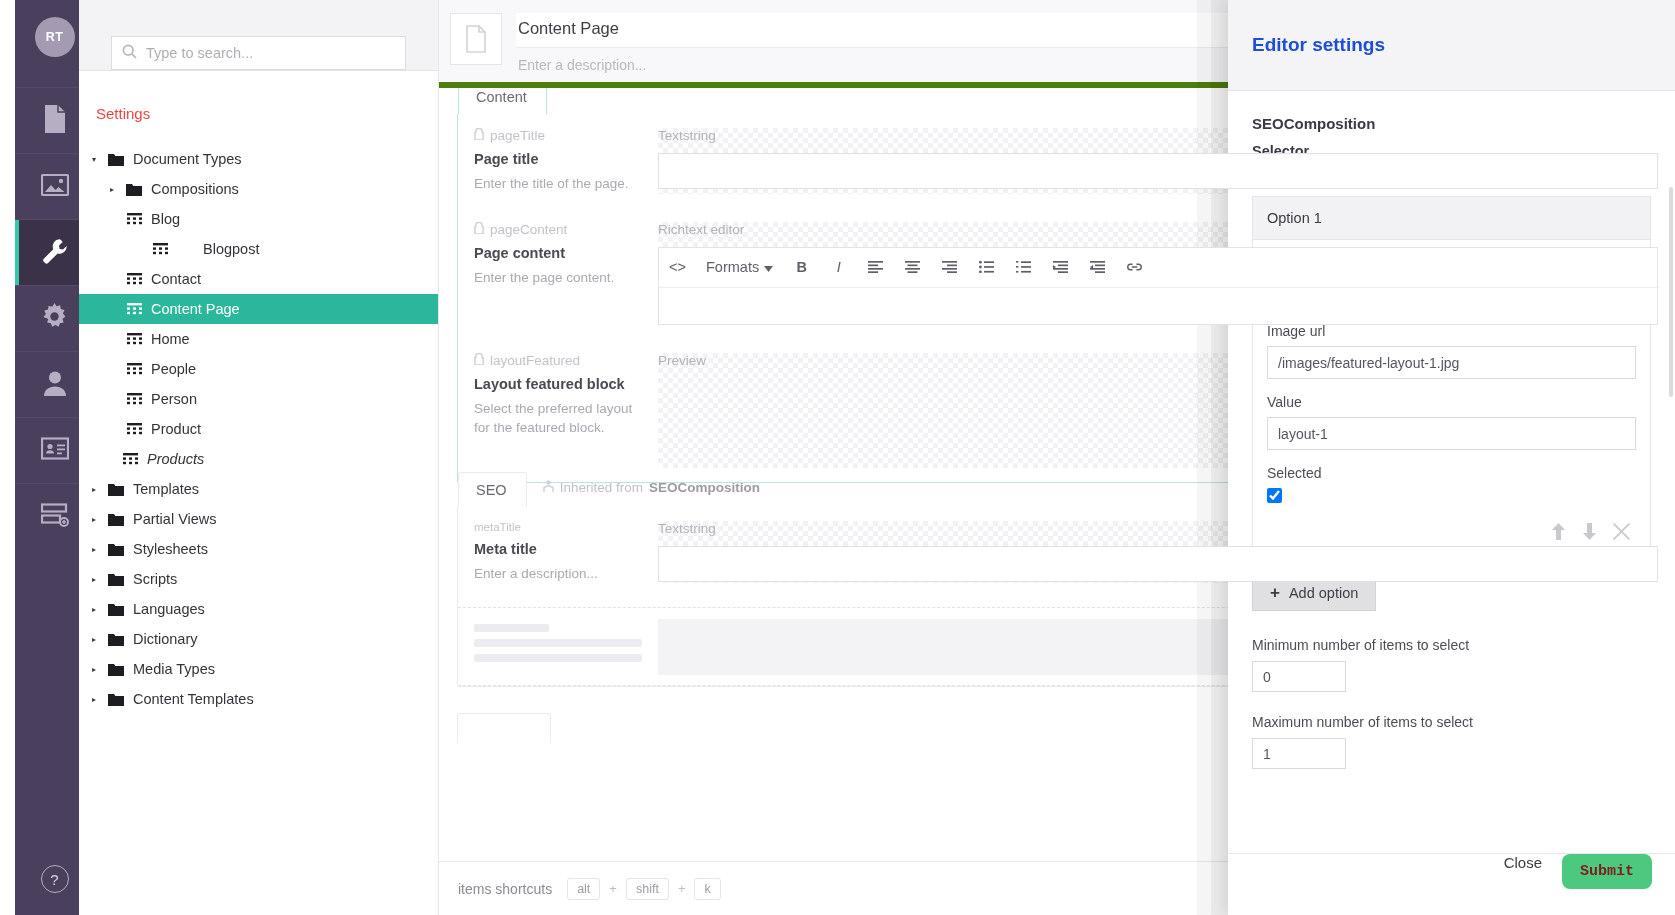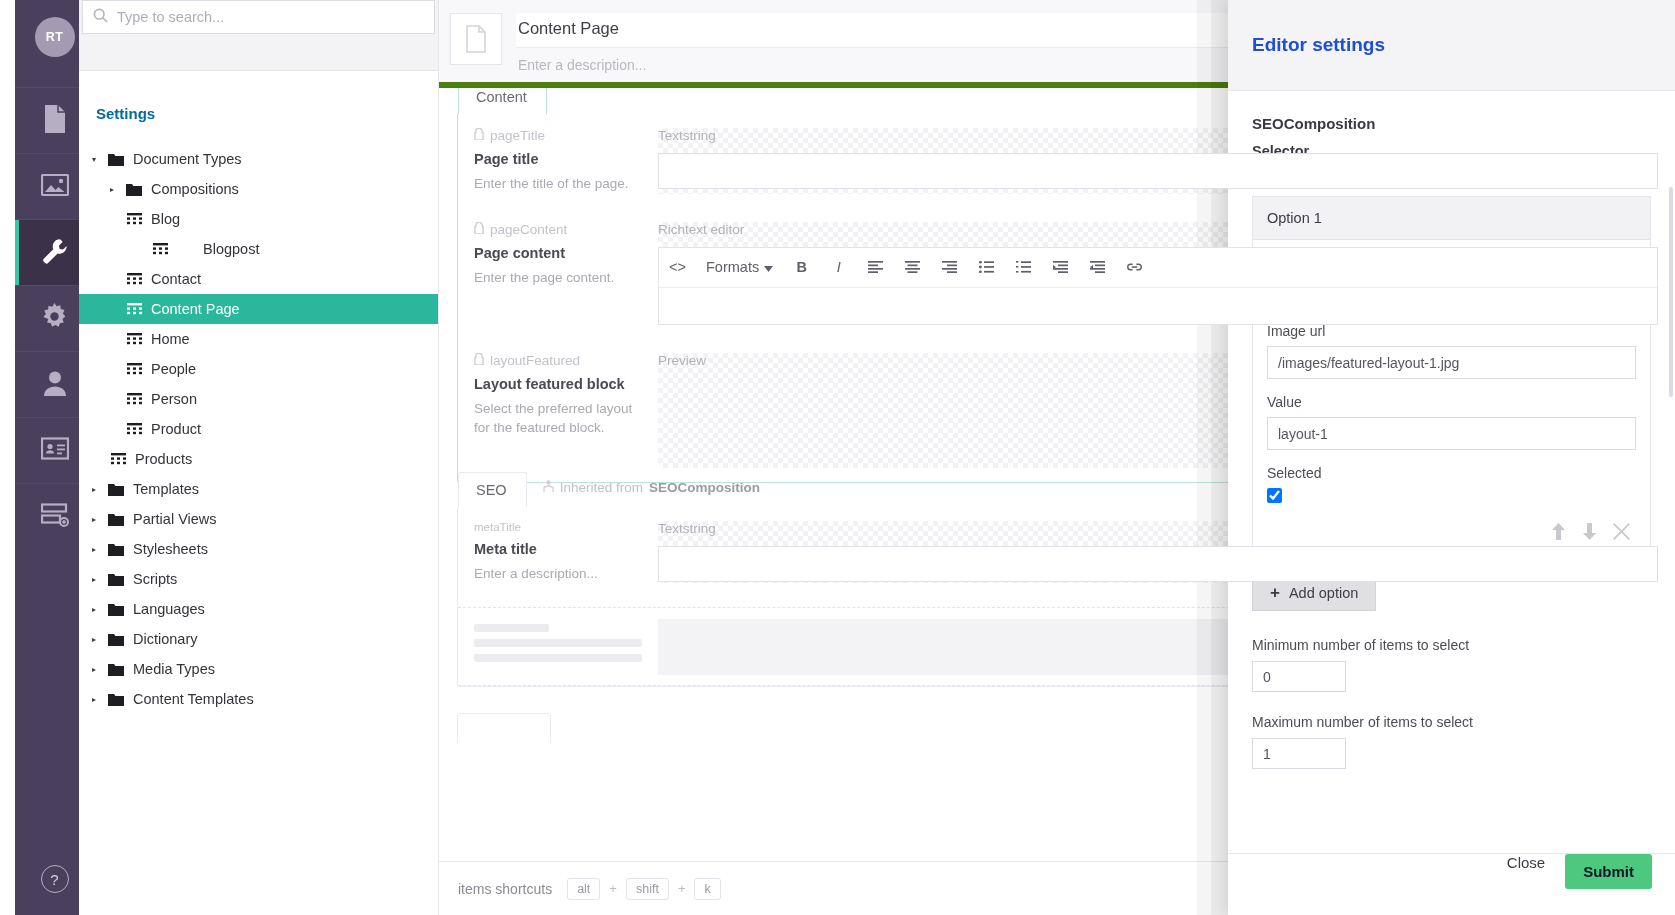--- a/index.html
+++ b/index.html
@@ -38,34 +38,34 @@
     display: flex; align-items: center; justify-content: center; cursor: pointer;
   }
 
   
   #tree {
     position: absolute; left: 79px; top: 0; width: 360px; height: 915px;
     background: #fff; border-right: 1px solid #e6e6eb;
   }
   #tree .searchwrap {
     height: 71px; background: #f3f3f5; border-bottom: 1px solid #e3e3e8;
-    display: flex; align-items: flex-start; padding: 0 3px;
+    display: flex; align-items: flex-end; padding: 0 32px;
   }
   #tree .searchbox {
     flex: 1; height: 34px; background: #fff; border: 1px solid #dcdce2;
     display: flex; align-items: center; padding: 0 10px; gap: 9px;
   }
   #tree .searchbox svg { fill: none; stroke: #b5b5bd; stroke-width: 1.7; }
   #tree .searchbox input {
     border: 0; outline: 0; flex: 1; font-size: 14.5px; color: #55535c;
     font-family: "Liberation Sans", sans-serif; background: transparent;
   }
   #tree .searchbox input::placeholder { color: #aeaeb6; }
   #tree .sectiontitle {
-    font-size: 15px; color: #0369a1; padding: 34px 0 22px 17px; font-weight: 700;
+    font-size: 15px; color: #ef4444; padding: 34px 0 22px 17px; font-weight: 400;
   }
   .tnode {
     display: flex; align-items: center; height: 30px; padding-left: 6px;
     font-size: 14.5px; color: #33333a; cursor: pointer; white-space: nowrap;
   }
   .tnode .caret {
     width: 18px; text-align: center; font-size: 8px; color: #3a3a42; flex: 0 0 18px;
   }
   .tnode .ticon { width: 26px; flex: 0 0 26px; display: flex; align-items: center; justify-content: center; }
   .tnode .ticon svg { fill: #1d1d22; }
@@ -231,22 +231,22 @@
     font-family: "Liberation Sans", sans-serif; font-size: 14px; color: #55555f;
     padding: 0 10px; margin-bottom: 22px;
   }
   #overlay .ofoot {
     height: 62px; border-top: 1px solid #e6e6ec; background: #fff;
     display: flex; align-items: flex-start; justify-content: flex-end; gap: 20px; padding-right: 23px;
   }
   .btn-close { font-size: 15px; color: #3b3b44; cursor: pointer; background: none; border: 0;
     font-family: "Liberation Sans", sans-serif; }
   .btn-submit {
-    background: #4cc97f; color: #0f172a; border: 0; border-radius: 3px; font-size: 15px; font-weight: bold;
-    padding: 9px 18px; cursor: pointer; font-family: Liberation Sans, sans-serif;
+    background: #4cc97f; color: #7f1d1d; border: 0; border-radius: 8px; font-size: 15px; font-weight: bold;
+    padding: 9px 18px; cursor: pointer; font-family: Liberation Mono, monospace;
   }
   .oscroll { position: absolute; right: 2px; top: 96px; width: 4px; height: 210px; background: #dadae0; border-radius: 2px; }
 </style>
 </head>
 <body>
 
 <div id="appbar">
   <div class="avatar">RT</div>
   <div class="appnav">
     <div class="appitem">
@@ -460,21 +460,21 @@
             <rect x="0" y="4.4" width="3" height="2.4"></rect>
             <rect x="6" y="4.4" width="3" height="2.4"></rect>
             <rect x="12" y="4.4" width="3" height="2.4"></rect>
             <rect x="0" y="8.8" width="3" height="2.4"></rect>
             <rect x="6" y="8.8" width="3" height="2.4"></rect>
             <rect x="12" y="8.8" width="3" height="2.4"></rect>
           </svg>
         </span>
         <span class="tlabel">Product</span>
       </div>
-      <div class="tnode" style="padding-left: 8px;">
+      <div class="tnode" style="padding-left: 20px; font-style: italic;">
         <span class="caret"></span>
         <span class="ticon">
           <svg width="15" height="13" viewBox="0 0 15 13">
             <rect x="0" y="0" width="15" height="2.4"></rect>
             <rect x="0" y="4.4" width="3" height="2.4"></rect>
             <rect x="6" y="4.4" width="3" height="2.4"></rect>
             <rect x="12" y="4.4" width="3" height="2.4"></rect>
             <rect x="0" y="8.8" width="3" height="2.4"></rect>
             <rect x="6" y="8.8" width="3" height="2.4"></rect>
             <rect x="12" y="8.8" width="3" height="2.4"></rect>

